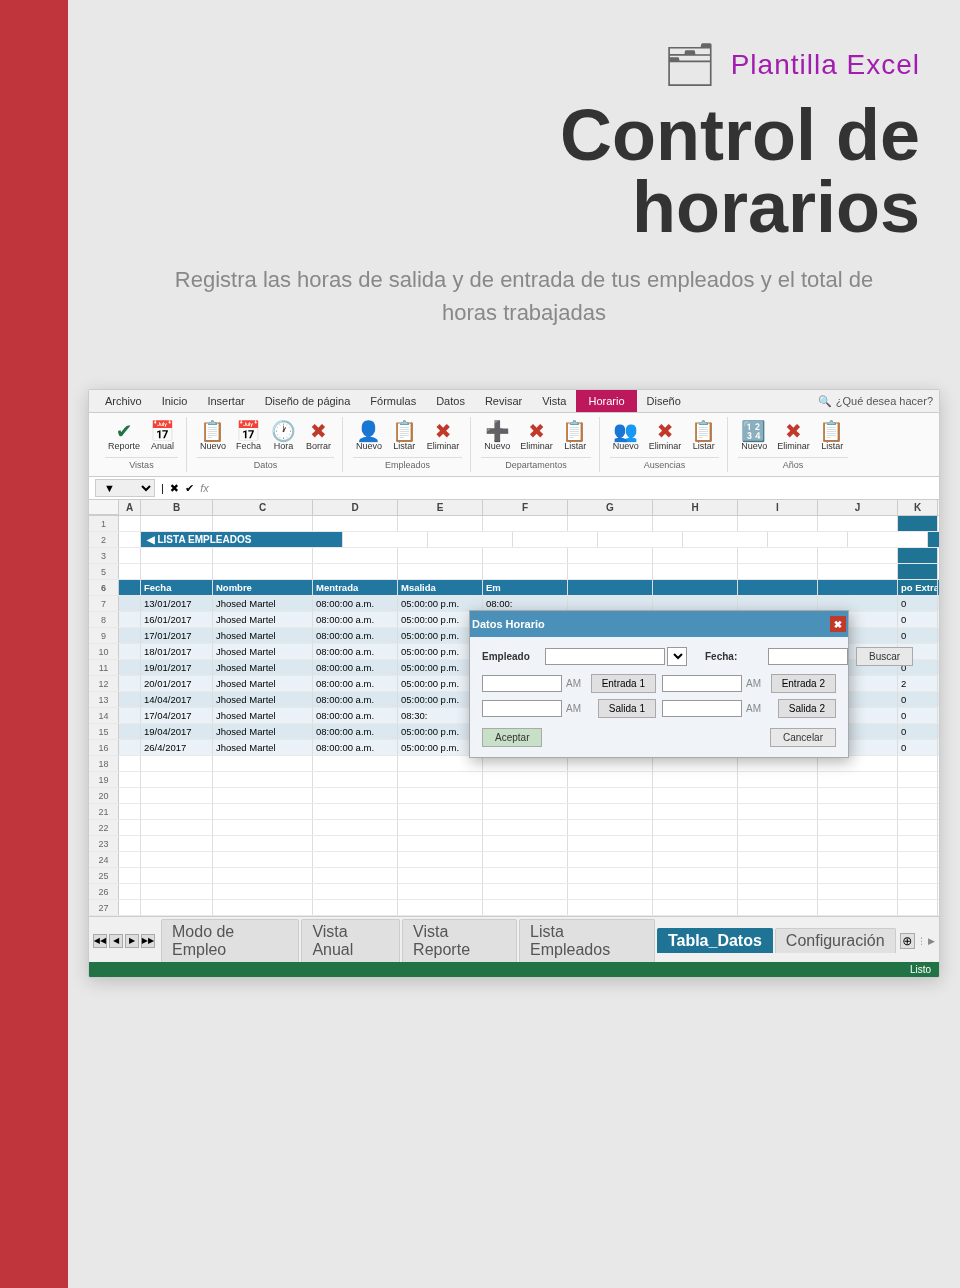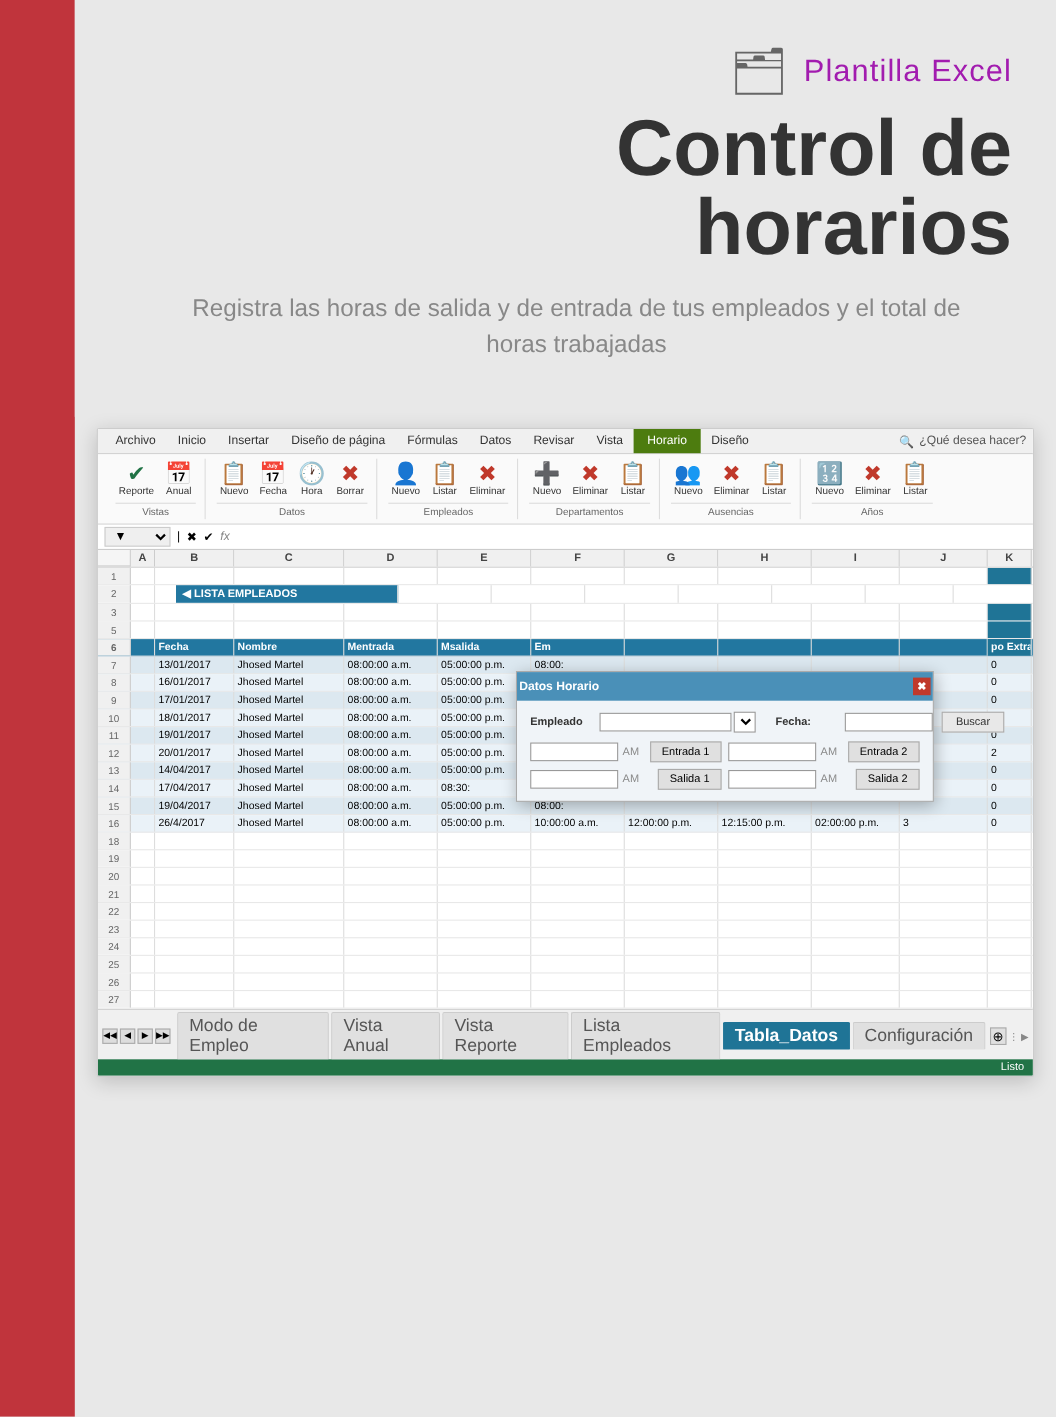--- a/index.html
+++ b/index.html
@@ -96,21 +96,21 @@
     }
 
     .ribbon-tab {
       padding: 5px 10px;
       cursor: pointer;
       color: #333;
       font-size: 11px;
     }
 
     .ribbon-tab.active {
-      background: #4d7c0f;
+      background: #be185d;
       color: #fff;
       padding: 5px 12px;
     }
 
     .ribbon-search {
       margin-left: auto;
       display: flex;
       align-items: center;
       gap: 4px;
       font-size: 11px;
@@ -295,21 +295,20 @@
     .cell.col-k { width: 40px; min-width: 40px; }
 
     .cell.header-row { color: #fff; font-weight: 700; }
 
     .lista-empleados-cell {
       background: #2277a0;
       color: #fff;
       font-weight: 700;
       font-size: 10px;
       padding: 2px 6px;
-      margin-left: 19px;
     }
 
     
     .dialog-overlay {
       position: absolute;
       top: 110px;
       left: 380px;
       background: #f0f4f8;
       border: 1px solid #aaa;
       box-shadow: 2px 4px 14px rgba(0,0,0,0.3);
@@ -1072,20 +1071,24 @@
               <span style="font-size:10px;color:#888;">AM</span>
             </div>
             <button class="dialog-time-btn">Salida 1</button>
             <div style="display:flex;align-items:center;gap:4px;">
               <input class="dialog-time-input" type="text" style="width: 80px;" value="">
               <span style="font-size:10px;color:#888;">AM</span>
             </div>
             <button class="dialog-time-btn">Salida 2</button>
           </div>
 
+          <div class="dialog-actions">
+            <button class="dialog-btn" style="background:#c8e0c8;">Aceptar</button>
+            <button class="dialog-btn">Cancelar</button>
+          </div>
         </div>
       </div>
     </div>
 
     <div class="sheet-tabs">
       <div class="nav-arrows">
         <div class="nav-arrow">◀◀</div>
         <div class="nav-arrow">◀</div>
         <div class="nav-arrow">▶</div>
         <div class="nav-arrow">▶▶</div>

